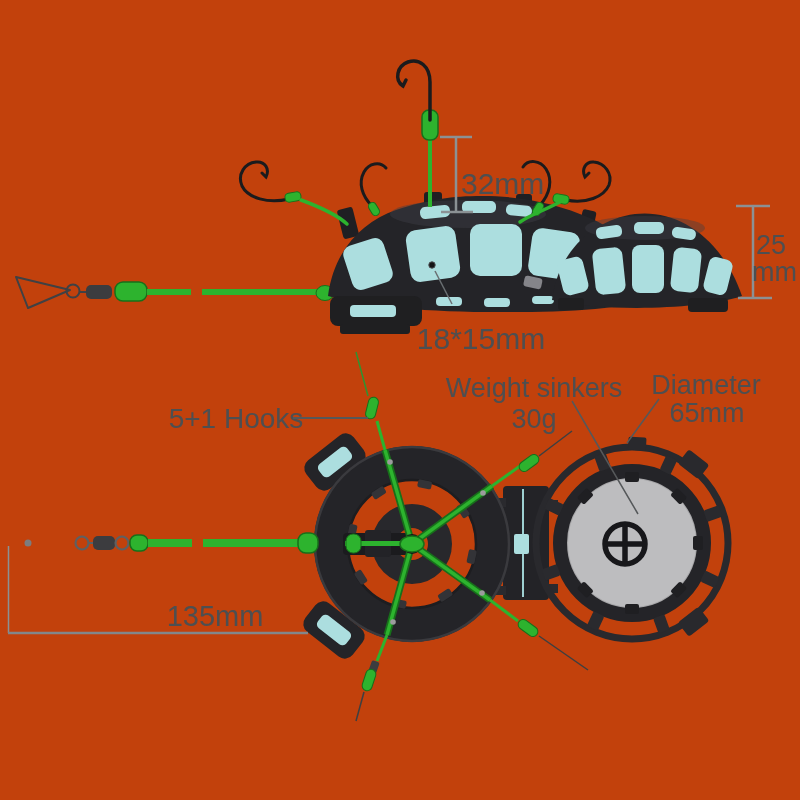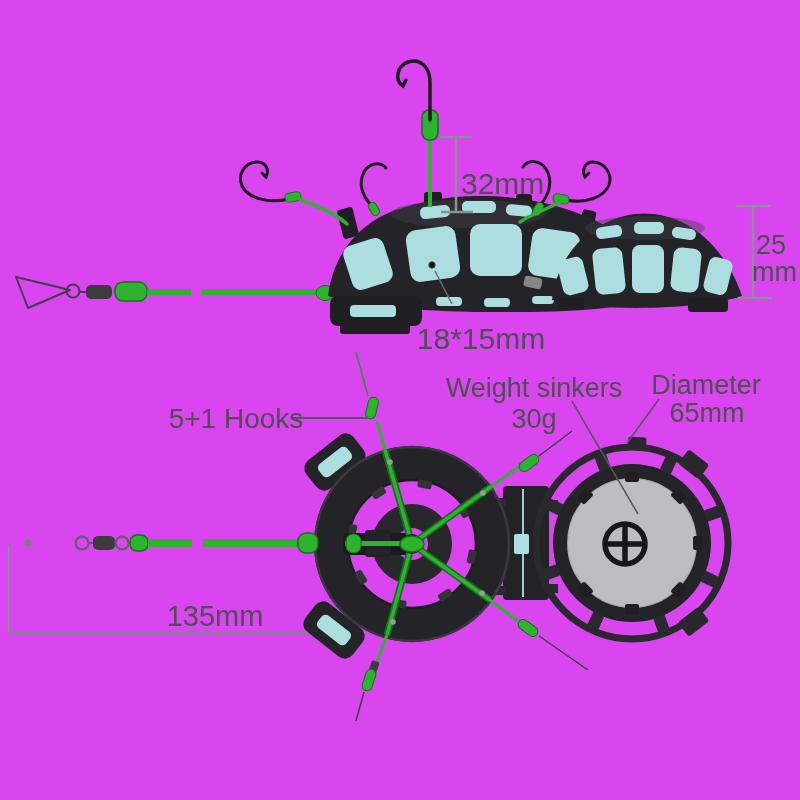--- a/index.html
+++ b/index.html
@@ -1,18 +1,18 @@
 <!DOCTYPE html>
 <html><head>
 <meta charset="utf-8">
 <style>
   html,body{margin:0;padding:0;}
   .stage{
     width:800px;height:800px;
-    background:#d946ef;
+    background:#c2410c;
     position:relative;
     overflow:hidden;
     font-family:"Liberation Sans", sans-serif;
   }
   svg{display:block;}
   text{
     fill:#4d4f51;
     font-family:"Liberation Sans", sans-serif;
     font-weight:500;
   }

